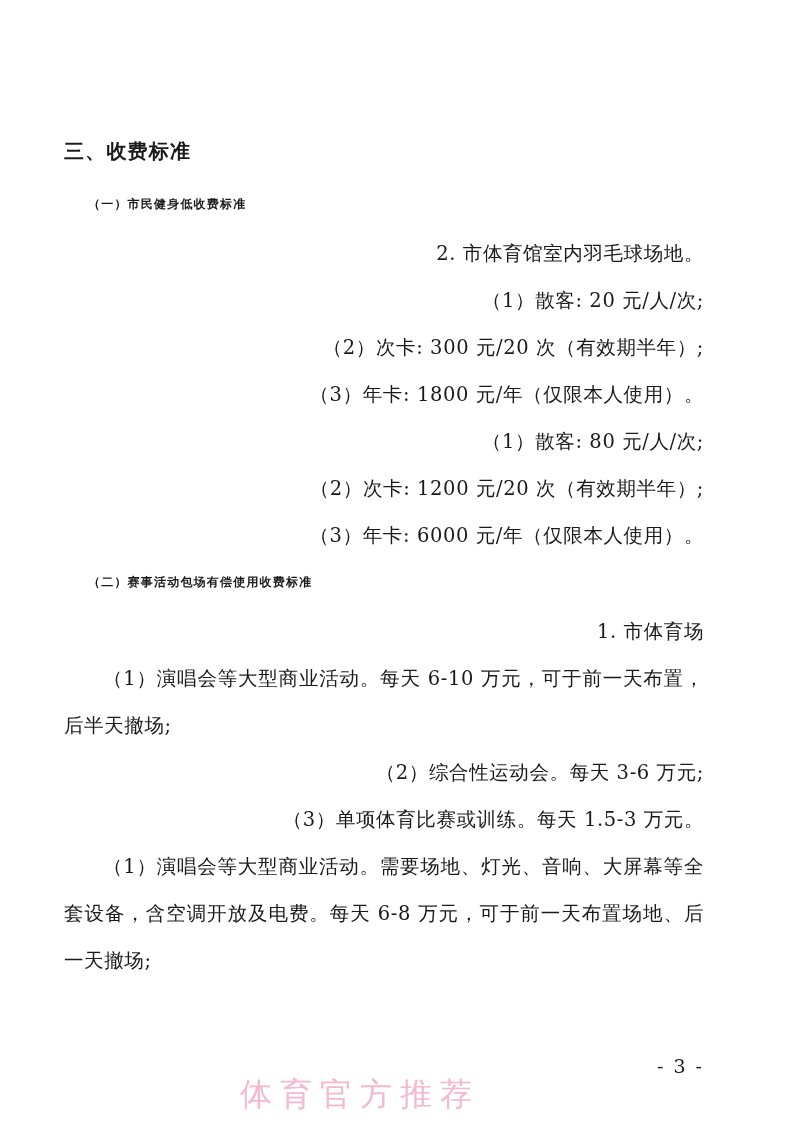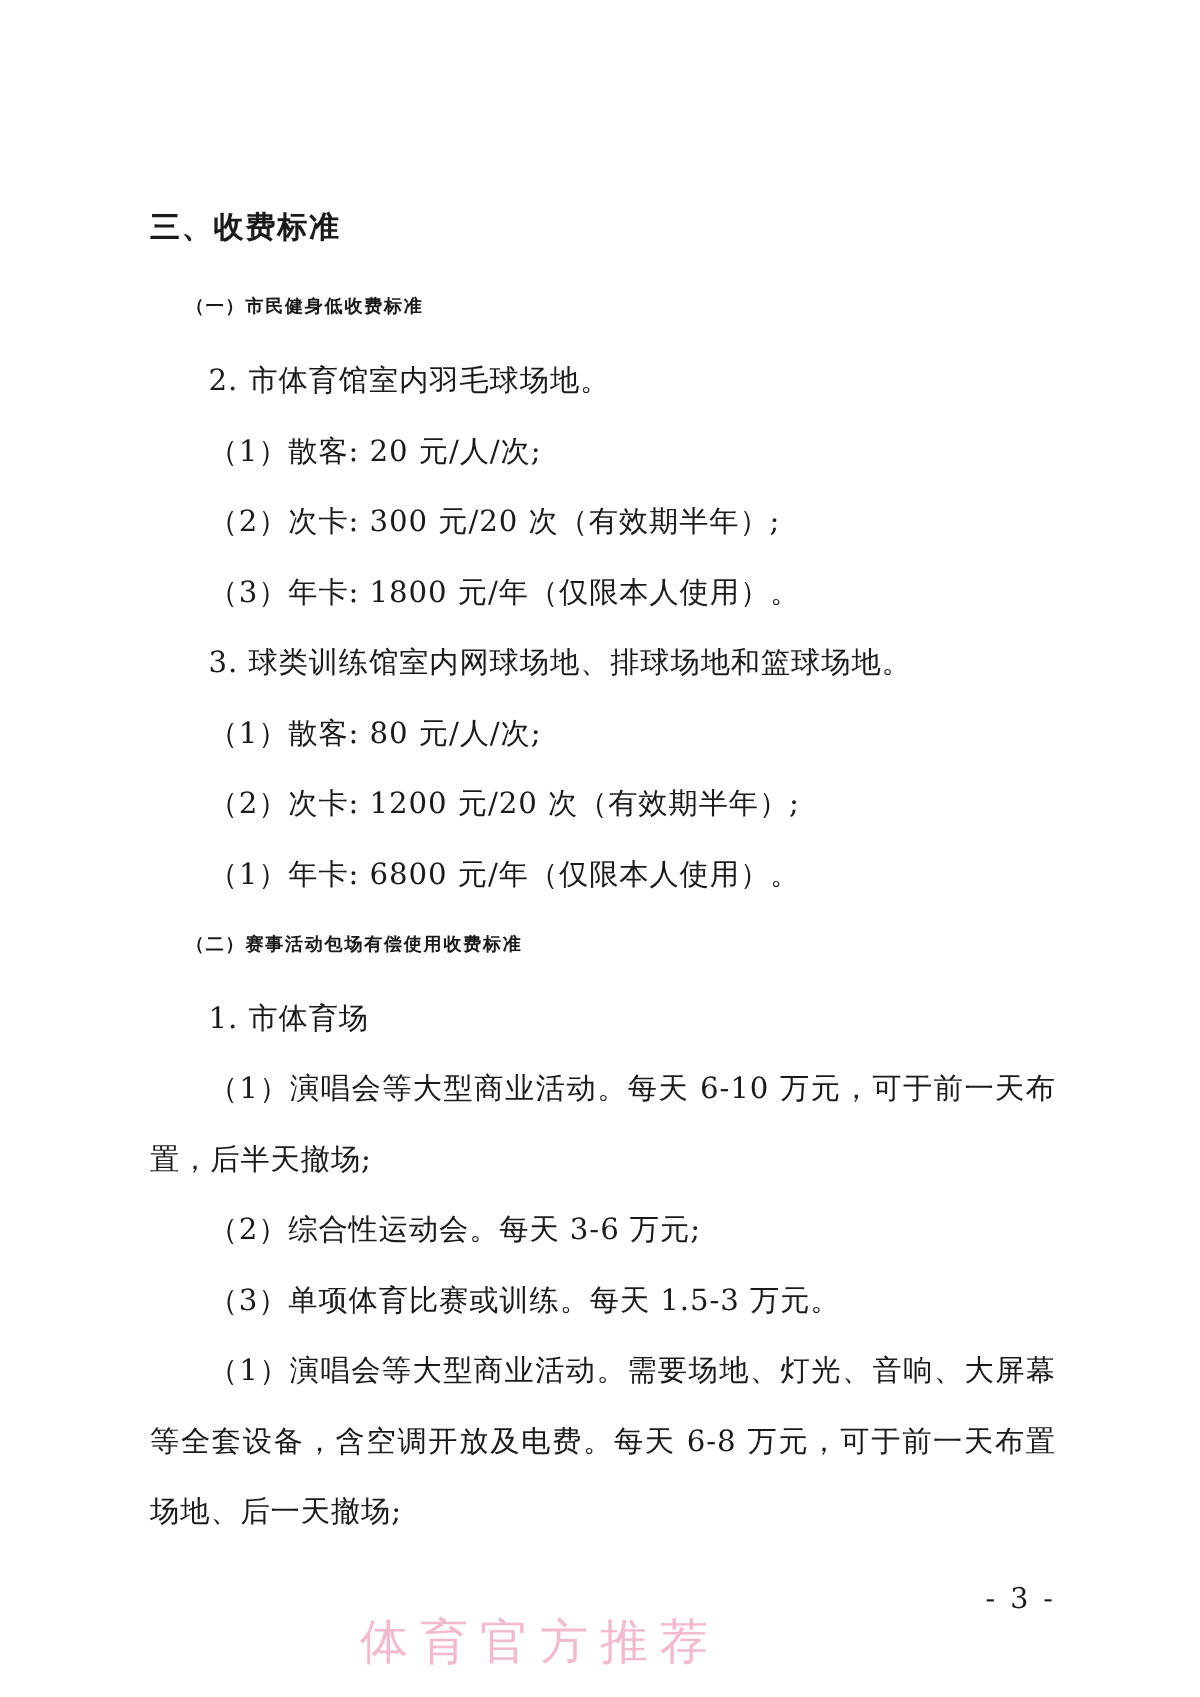--- a/index.html
+++ b/index.html
@@ -15,21 +15,21 @@
     position: relative;
     overflow: hidden;
   }
   .page {
     position: absolute;
     left: 0;
     top: 0;
     width: 800px;
     height: 1131px;
     box-sizing: border-box;
-    padding: 128px 96px 0 100px;
+    padding: 128px 96px 0 64px;
   }
   .doc-body {
     font-size: 19.5px;
     line-height: 47px;
     letter-spacing: 0.6px;
   }
   .heading {
     font-weight: bold;
     letter-spacing: 1.2px;
   }
@@ -43,20 +43,21 @@
     text-indent: 2em;
   }
   .p {
     margin: 0;
     text-indent: 2em;
     text-align: justify;
   }
   .p-item {
     margin: 0;
     text-indent: 2em;
+    text-align: right;
   }
   .pagenum {
     position: absolute;
     right: 96px;
     bottom: 54px;
     font-size: 19px;
     letter-spacing: 2px;
     color: #1a1a1a;
   }
   .watermark {
@@ -83,27 +84,26 @@
 
 
     <div class="p-item">2. 市体育馆室内羽毛球场地。</div>
 
     <div class="p-item">（1）散客: 20 元/人/次;</div>
 
     <div class="p-item">（2）次卡: 300 元/20 次（有效期半年）;</div>
 
     <div class="p-item">（3）年卡: 1800 元/年（仅限本人使用）。</div>
 
-    <div class="p-item">3. 球类训练馆室内网球场地、排球场地和篮球场地。</div>
 
     <div class="p-item">（1）散客: 80 元/人/次;</div>
 
     <div class="p-item">（2）次卡: 1200 元/20 次（有效期半年）;</div>
 
-    <div class="p-item">（1）年卡: 6800 元/年（仅限本人使用）。</div>
+    <div class="p-item">（3）年卡: 6000 元/年（仅限本人使用）。</div>
 
     <div class="heading h-sub">（二）赛事活动包场有偿使用收费标准</div>
 
     <div class="p-item">1. 市体育场</div>
 
     <div class="p">（1）演唱会等大型商业活动。每天 6-10 万元，可于前一天布置，后半天撤场;</div>
 
     <div class="p-item">（2）综合性运动会。每天 3-6 万元;</div>
 
     <div class="p-item">（3）单项体育比赛或训练。每天 1.5-3 万元。</div>

